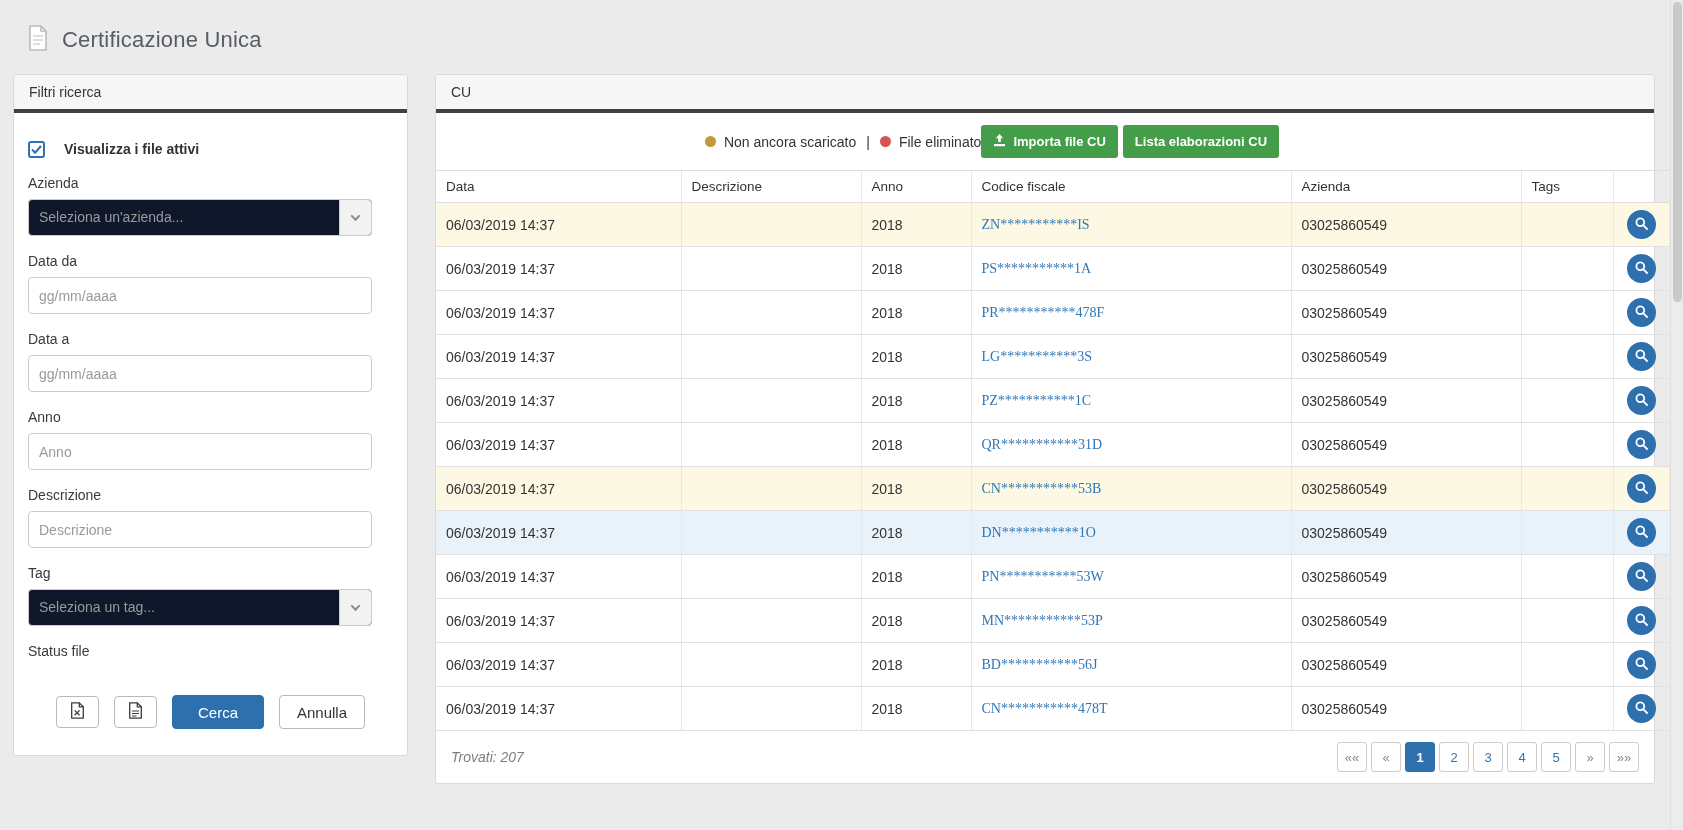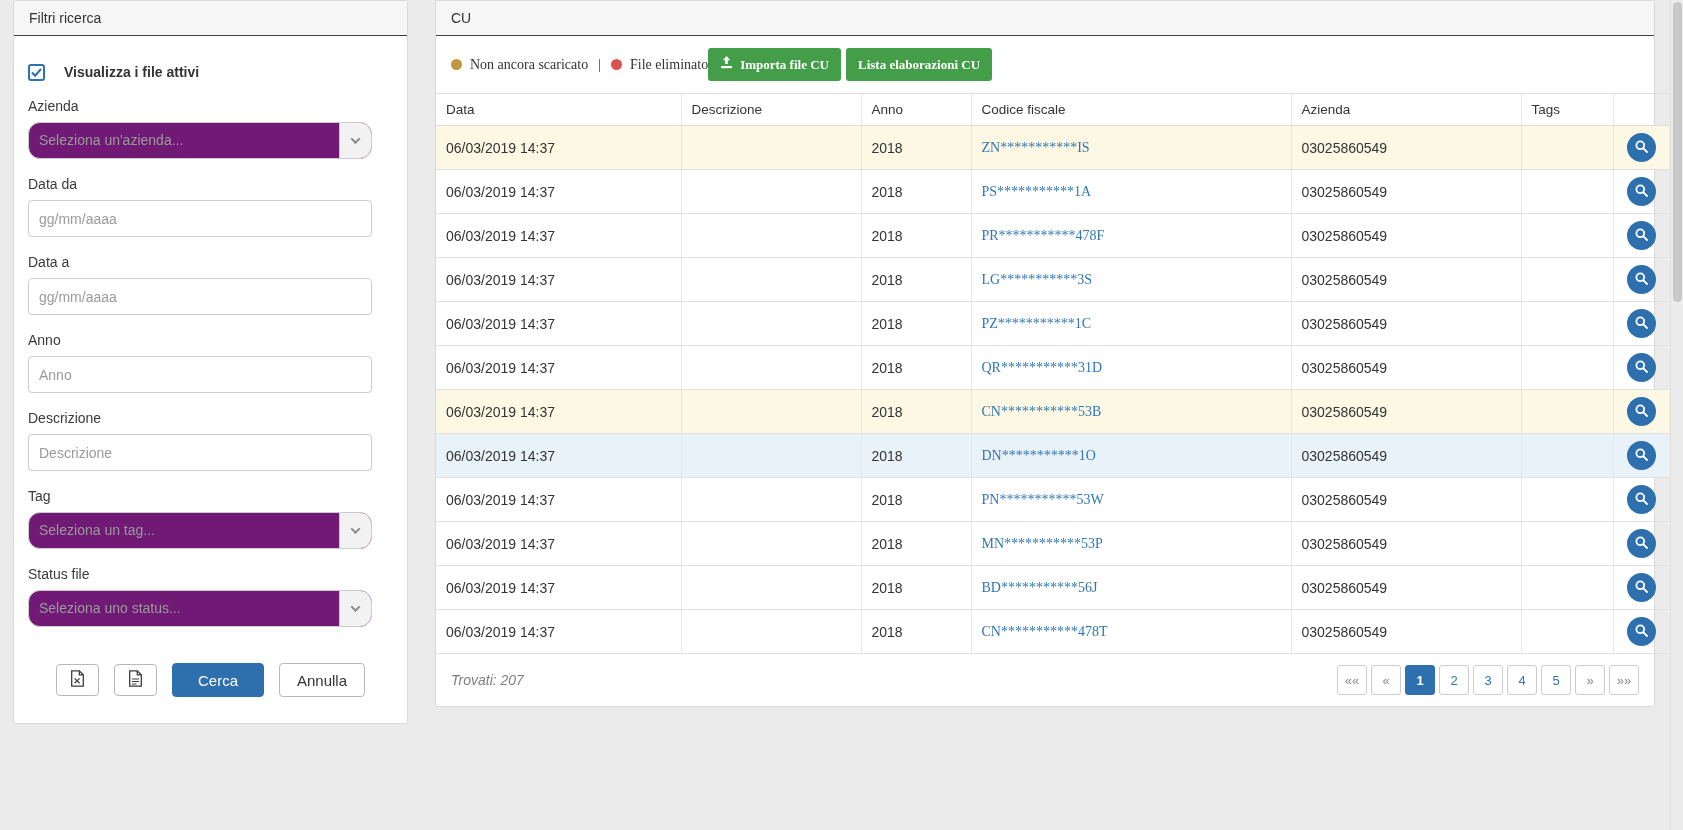--- a/index.html
+++ b/index.html
@@ -14,21 +14,21 @@
   }
 
   
   .page-header { display: flex; align-items: center; gap: 13px; padding: 25px 30px 19px 27px; }
   .page-title { font-size: 22px; font-weight: 400; color: #565d64; margin: 0; letter-spacing: .2px; }
 
   
   .layout { display: flex; align-items: flex-start; gap: 27px; padding: 0 28px 20px 13px; }
   .panel { background: #fff; border: 1px solid #d9d9d9; border-radius: 3px; }
   .panel-header {
-    background: #f6f6f6; border-bottom: 1px solid #404040; padding: 9px 15px;
+    background: #f6f6f6; border-bottom: 4px solid #404040; padding: 9px 15px;
     font-size: 14px; color: #333; border-radius: 3px 3px 0 0;
   }
   .filters-panel { width: 395px; flex: none; }
   .results-panel { flex: 1; min-width: 0; }
 
   
   .filters-body { padding: 16px 14px 26px; }
   .checkbox-row { display: flex; align-items: flex-start; gap: 19px; margin: 12px 0 4px; cursor: pointer; font-weight: bold; }
   .cb {
     width: 17px; height: 17px; border: 2px solid #2d72b4; border-radius: 3px; background: #fff;
@@ -37,38 +37,38 @@
   .cb svg { display: block; }
   .cb-label { font-size: 14px; color: #333; }
   .field { width: 344px; }
   .field-label { font-size: 14px; color: #3a3a3a; margin: 17px 0 8px; }
   .text-input {
     width: 100%; height: 37px; border: 1px solid #ccc; border-radius: 4px; padding: 0 10px;
     font-size: 14px; font-family: inherit; color: #333; background: #fff; outline: none;
   }
   .text-input::placeholder { color: #9a9a9a; }
   .select {
-    display: flex; height: 37px; border: 1px solid #ccc; border-radius: 12px; background: #701a75;
+    display: flex; height: 37px; border: 1px solid #ccc; border-radius: 4px; background: #0f172a;
     overflow: hidden; cursor: pointer;
   }
   .select-placeholder {
     flex: 1; line-height: 35px; padding: 0 10px; color: #9a9a9a; font-size: 14px;
     white-space: nowrap; overflow: hidden;
   }
   .select-addon { width: 32px; border-left: 1px solid #ccc; background: #f2f2f2; display: flex; align-items: center; justify-content: center; }
   .chev { width: 7px; height: 7px; border-right: 2px solid #8a8a8a; border-bottom: 2px solid #8a8a8a; transform: rotate(45deg) translate(-1px,-1px); }
 
   .filter-actions { margin-top: 36px; display: flex; justify-content: center; align-items: center; gap: 15px; }
   .btn { font-family: inherit; cursor: pointer; }
   .icon-btn { background: #fff; border: 1px solid #b9b9b9; border-radius: 4px; padding: 6px 13px; height: 32px; display: inline-flex; align-items: center; }
   .btn-primary { background: var(--accent, #2f72b3); color: #fff; border: 1px solid var(--accent, #2f72b3); border-radius: 4px; padding: 0 25px; font-size: 15px; height: 34px; }
   .btn-default { background: #fff; color: #333; border: 1px solid #b9b9b9; border-radius: 4px; padding: 0 17px; font-size: 15px; height: 34px; }
 
   
-  .results-toolbar { display: flex; align-items: center; justify-content: flex-start; padding: 12px 15px; font-family: Liberation Serif, serif; }
+  .results-toolbar { display: flex; align-items: center; justify-content: center; padding: 12px 15px; }
   .legend { display: flex; align-items: center; gap: 8px; font-size: 14px; color: #333; }
   .legend-dot { width: 11px; height: 11px; border-radius: 50%; display: inline-block; flex: none; }
   .legend-sep { margin: 0 2px; }
   .toolbar-buttons { display: flex; gap: 5px; margin-right: 106px; }
   .btn-green {
     background: var(--green, #449d48); color: #fff; border: none; border-radius: 3px;
     padding: 0 12px; height: 33px; font-size: 13px; font-weight: bold;
     display: inline-flex; align-items: center; gap: 7px;
   }
 
@@ -99,20 +99,32 @@
 
   
   .scrollbar-track { position: fixed; top: 0; right: 0; width: 13px; height: 100%; background: #ececec; border-left: 1px solid #dedede; }
   .scrollbar-thumb { position: absolute; top: 2px; left: 2px; width: 9px; height: 300px; background: #c9c9c9; border-radius: 5px; }
 </style>
 </head>
 <body>
 
 <div class="page">
 
+  <div class="page-header">
+    <span class="doc-icon">
+      <svg width="22" height="26" viewBox="0 0 22 26">
+        <path d="M3 1 h11 l5 5 v19 h-16 z" fill="#fff" stroke="#b6bcc2" stroke-width="1.6"></path>
+        <path d="M14 1 v5 h5" fill="none" stroke="#b6bcc2" stroke-width="1.6"></path>
+        <line x1="6" y1="11" x2="16" y2="11" stroke="#ccd1d6" stroke-width="1.4"></line>
+        <line x1="6" y1="15" x2="16" y2="15" stroke="#ccd1d6" stroke-width="1.4"></line>
+        <line x1="6" y1="19" x2="13" y2="19" stroke="#ccd1d6" stroke-width="1.4"></line>
+      </svg>
+    </span>
+    <h1 class="page-title">Certificazione Unica</h1>
+  </div>
 
   <div class="layout">
 
     <aside class="panel filters-panel">
       <div class="panel-header">Filtri ricerca</div>
       <div class="filters-body">
 
         <label class="checkbox-row">
           <span class="cb">
             <svg width="11" height="9" viewBox="0 0 12 10">
@@ -140,26 +152,20 @@
               <div class="field-label">Tag</div>
               <div class="select">
                 <span class="select-placeholder">Seleziona un tag...</span>
                 <span class="select-addon">
                   <i class="chev"></i>
                 </span>
               </div>
             </div>
             <div class="field">
               <div class="field-label">Status file</div>
-              <div class="select">
-                <span class="select-placeholder">Seleziona uno status...</span>
-                <span class="select-addon">
-                  <i class="chev"></i>
-                </span>
-              </div>
             </div>
           </div>
 
         <div class="filter-actions">
           <button class="btn icon-btn">
             <span>
               <svg width="15" height="17" viewBox="0 0 15 17">
                 <path d="M1.7 .8h7.6l4 4v11.4H1.7z" fill="none" stroke="#3c3c3c" stroke-width="1.3"></path>
                 <path d="M9.3 .8v4h4" fill="none" stroke="#3c3c3c" stroke-width="1.3"></path>
                 <path d="M4.6 8.4l5 4.8M9.6 8.4l-5 4.8" stroke="#3c3c3c" stroke-width="1.3"></path>

